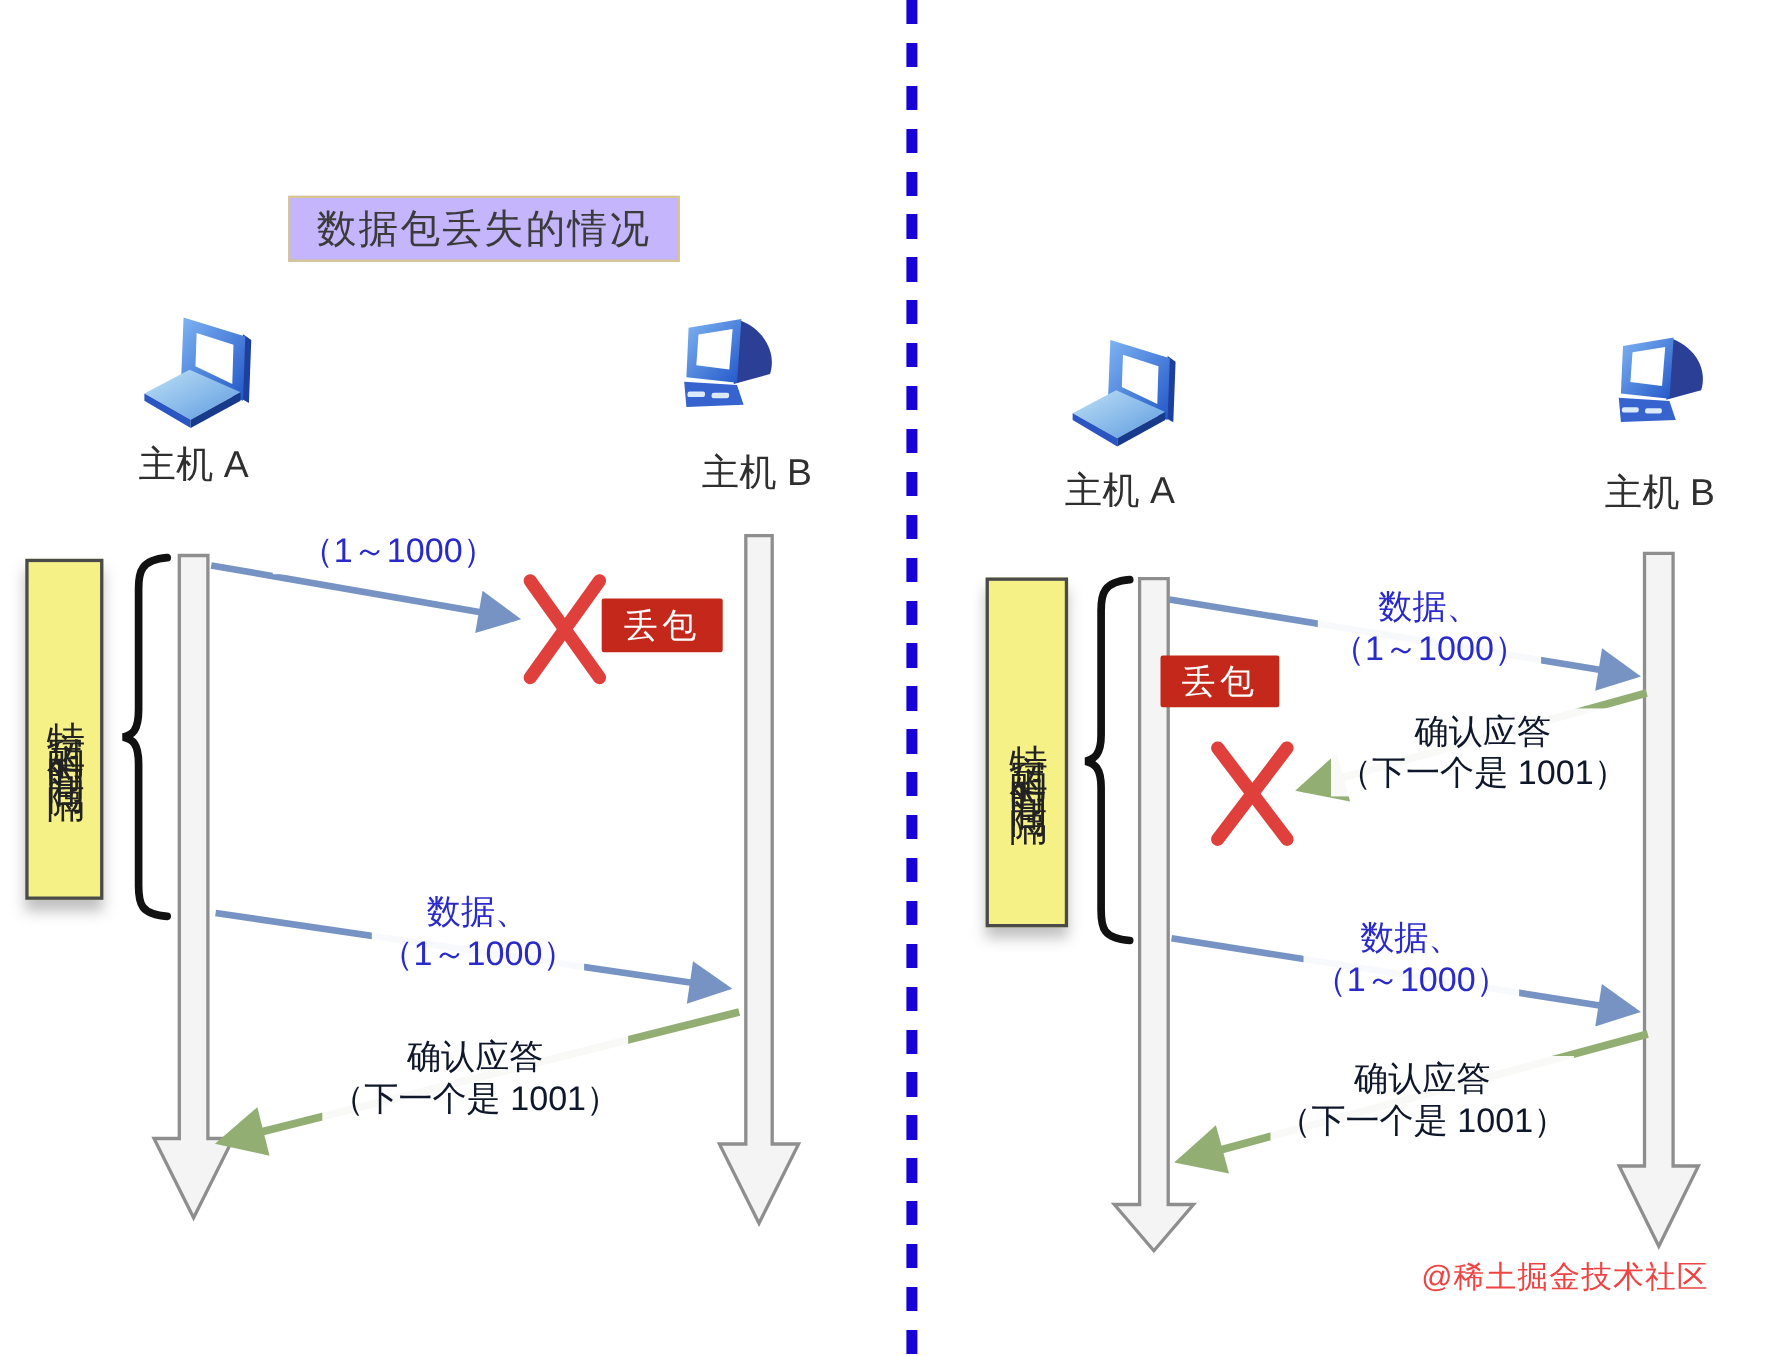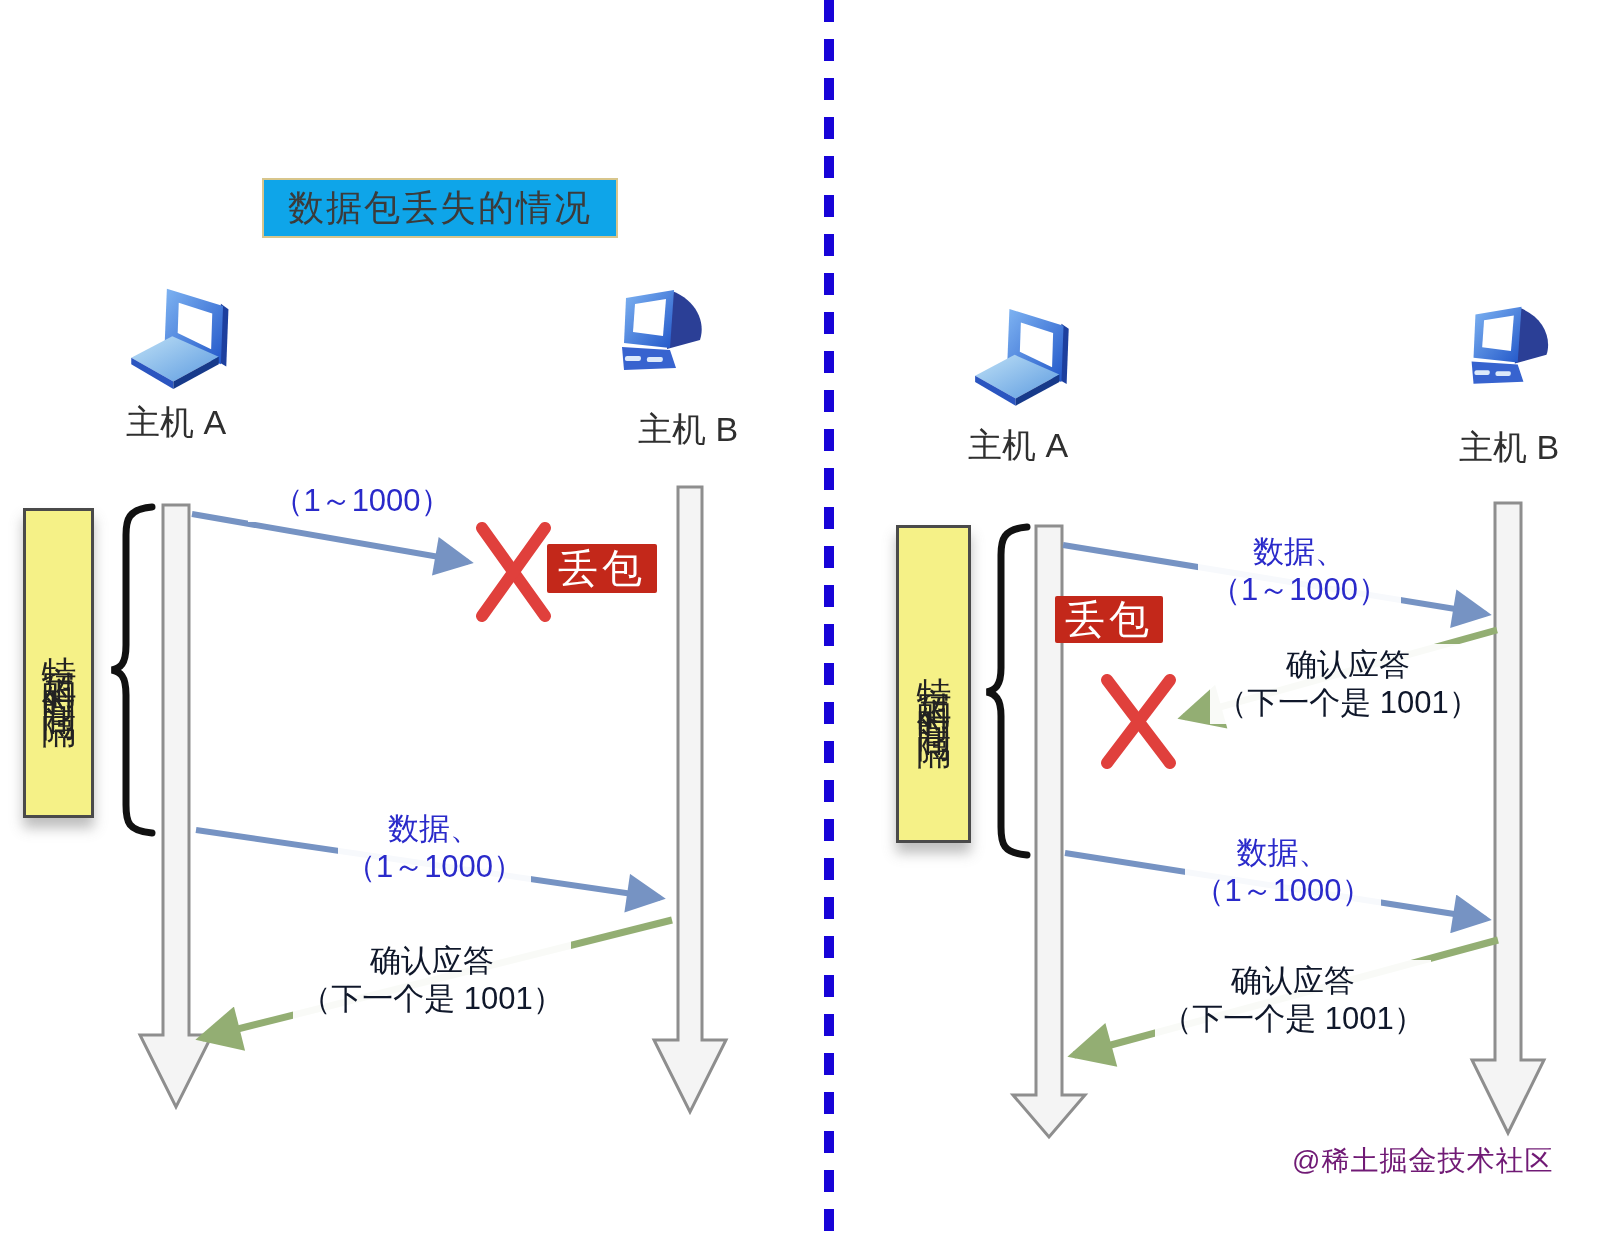--- a/index.html
+++ b/index.html
@@ -3,47 +3,47 @@
 <meta charset="utf-8">
 <style>
   html,body{margin:0;padding:0;background:#fff;}
   #stage{
     position:relative;width:1624px;height:1233px;background:#ffffff;
     font-family:"Liberation Sans",sans-serif;overflow:hidden;
   }
   .abs{position:absolute;}
   #connector-layer{position:absolute;left:0;top:0;z-index:1;}
   .section-title{
-    z-index:3;background:#0ea5e9;border:2px solid #D8C68C;
+    z-index:3;background:#c4b5fd;border:2px solid #D8C68C;
     color:#3b3b3b;font-size:36px;display:flex;align-items:center;justify-content:center;
     letter-spacing:2px;
   }
   .host-label{
     z-index:3;color:#2f2f2f;font-size:34px;text-align:center;width:130px;
   }
   .interval-box{
     z-index:3;background:#F5F187;border:3px solid #4a4a4a;
     display:flex;align-items:center;justify-content:center;
     writing-mode:vertical-lr;text-orientation:upright;
     font-size:35px;color:#222;letter-spacing:10px;
     box-shadow:0 10px 12px rgba(110,110,110,0.45);
   }
   .msg-label{
     z-index:2;text-align:center;font-size:31px;line-height:38px;
     background:rgba(255,255,255,0.94);padding:2px 4px;
   }
   .msg-blue{color:#2A2ACA;}
   .msg-green{color:#0f172a;}
   .loss-badge{
-    z-index:4;background:#C3281A;color:#fff;font-size:40px;
+    z-index:4;background:#C3281A;color:#fff;font-size:31px;
     display:flex;align-items:center;justify-content:center;letter-spacing:4px;
     border-radius:2px;
   }
   .watermark{
-    z-index:3;color:#701a75;font-size:28px;letter-spacing:1px;
+    z-index:3;color:#ef4444;font-size:28px;letter-spacing:1px;
   }
   .divider{
     z-index:2;width:10px;height:1233px;
     background:repeating-linear-gradient(180deg,#1703D8 0px,#1703D8 22px,transparent 22px,transparent 39px);
   }
   .host-icon{z-index:3;}
 </style>
 </head>
 <body>
 

